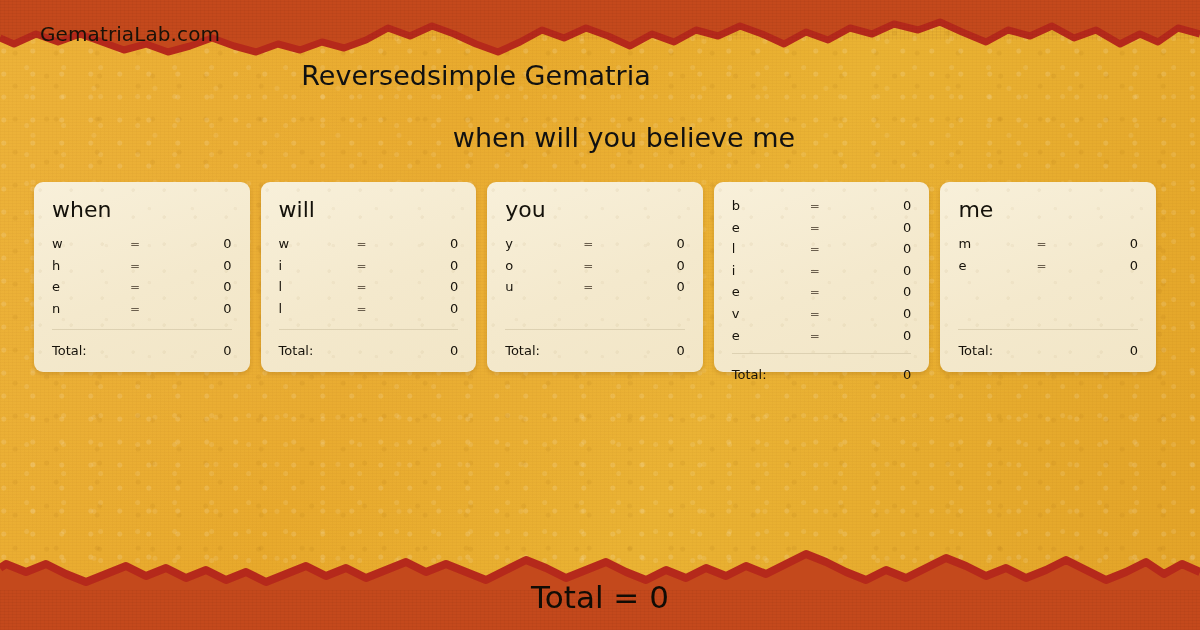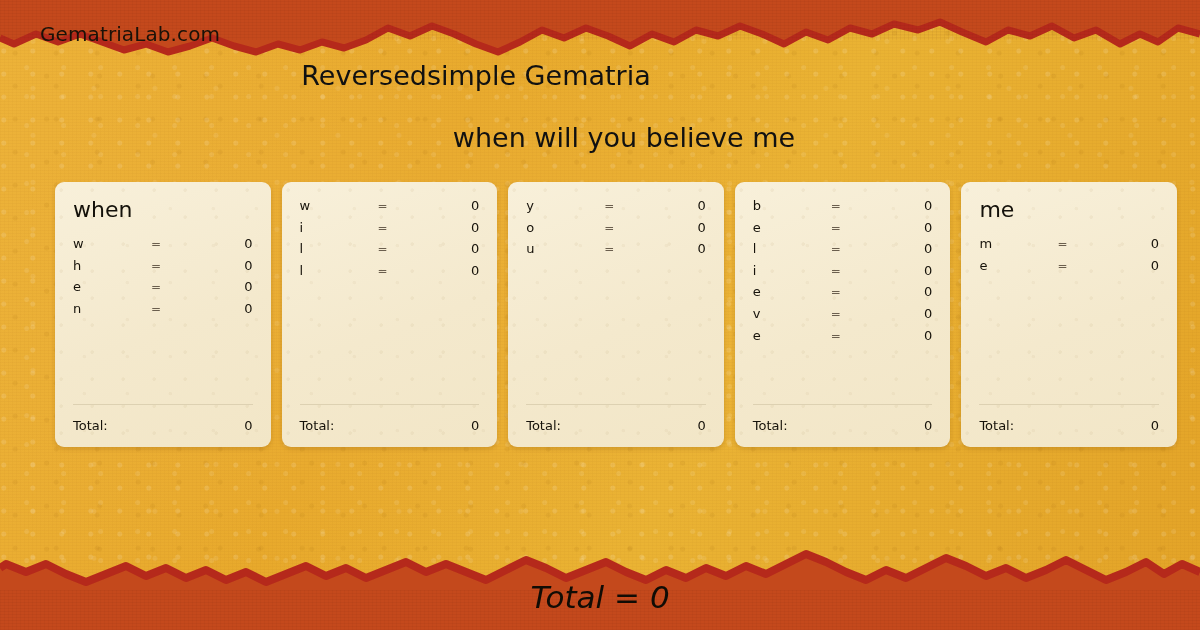--- a/index.html
+++ b/index.html
@@ -105,23 +105,23 @@
     color: #111;
     font-weight: 400;
     z-index: 5;
     padding-left: 48px;
   }
 
   
   #cards {
     position: absolute;
     top: 182px;
-    left: 55px;
+    left: 34px;
     width: 1122px;
-    height: 265px;
+    height: 190px;
     display: flex;
     gap: 11px;
     z-index: 5;
   }
   .card {
     flex: 1 1 0;
     background-color: #f6ecd2;
     background-image:
       radial-gradient(circle at 20% 30%, rgba(190,165,120,.12) 0 1.5px, transparent 2px),
       radial-gradient(circle at 68% 72%, rgba(190,165,120,.10) 0 1.5px, transparent 2px),
@@ -182,21 +182,20 @@
   
   #footer-total {
     position: absolute;
     left: 0;
     bottom: 15px;
     width: 1200px;
     text-align: center;
     font-size: 31px;
     color: #100c05;
     z-index: 6;
-    font-style: italic;
   }
 </style>
 </head>
 <body>
 
 <div id="page"></div>
 <div id="grain"></div>
 
 <div class="banner" id="banner-top">
   <svg viewBox="0 0 1200 80" preserveAspectRatio="none">
@@ -276,20 +275,21 @@
           <span class="val">0</span>
         </div>
       </div>
       <div class="card-divider"></div>
       <div class="card-total">
         <span class="tlabel">Total:</span>
         <span class="tval">0</span>
       </div>
     </div>
     <div class="card">
+      <div class="card-word">will</div>
       <div class="letters">
         <div class="letter-row">
           <span class="ch">w</span>
           <span class="eq">=</span>
           <span class="val">0</span>
         </div>
         <div class="letter-row">
           <span class="ch">i</span>
           <span class="eq">=</span>
           <span class="val">0</span>
@@ -305,20 +305,21 @@
           <span class="val">0</span>
         </div>
       </div>
       <div class="card-divider"></div>
       <div class="card-total">
         <span class="tlabel">Total:</span>
         <span class="tval">0</span>
       </div>
     </div>
     <div class="card">
+      <div class="card-word">you</div>
       <div class="letters">
         <div class="letter-row">
           <span class="ch">y</span>
           <span class="eq">=</span>
           <span class="val">0</span>
         </div>
         <div class="letter-row">
           <span class="ch">o</span>
           <span class="eq">=</span>
           <span class="val">0</span>

